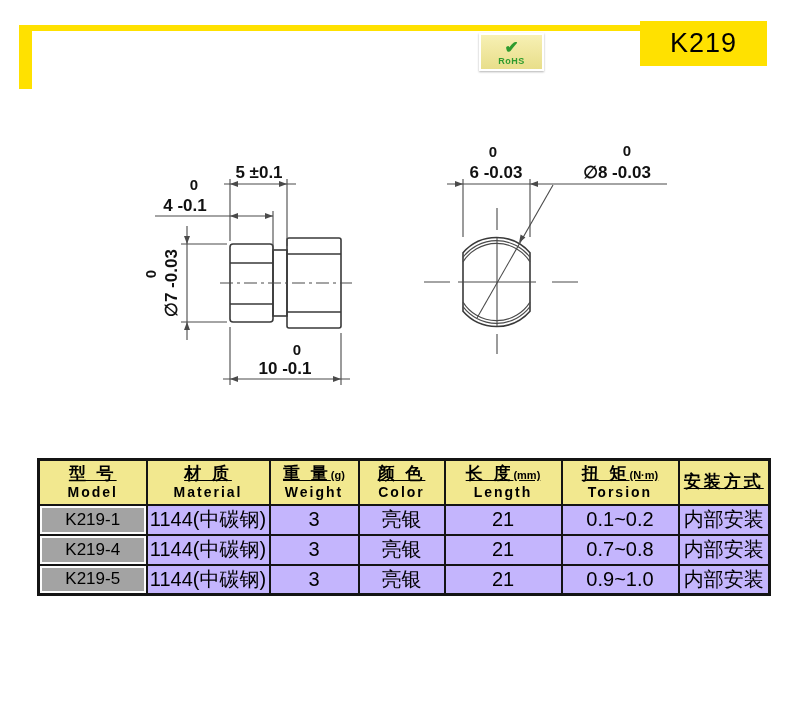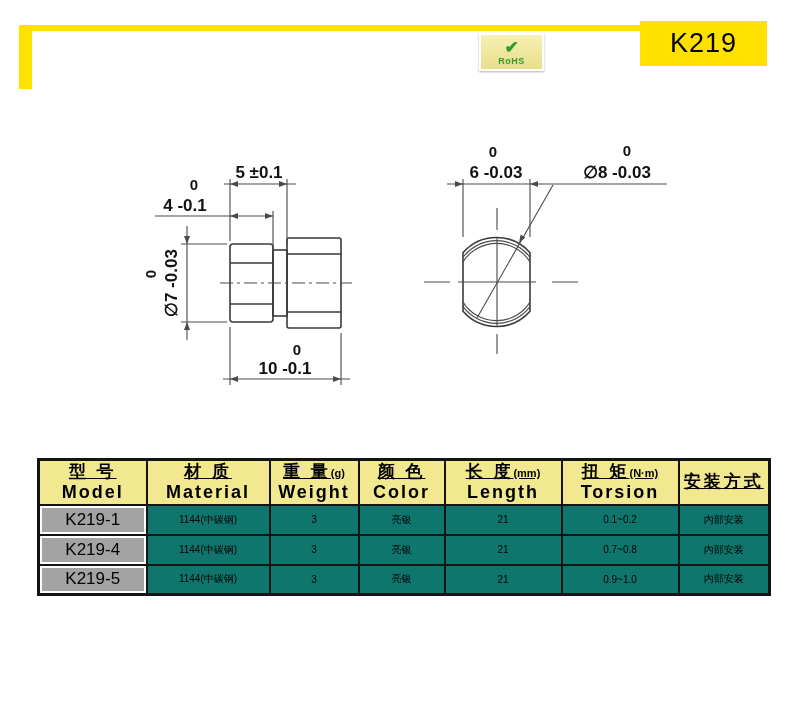--- a/index.html
+++ b/index.html
@@ -64,23 +64,23 @@
     border-collapse:collapse;table-layout:fixed;
     border:3px solid var(--border-dark);
   }
   .spec-table th,.spec-table td{
     border:2px solid var(--border-dark);
     text-align:center;vertical-align:middle;color:#000;padding:0;
   }
   .spec-table thead th{background:var(--pale-header);height:45px;font-weight:bold;}
   .h-zh{font-size:17px;letter-spacing:3px;line-height:1.2;white-space:nowrap;text-decoration:underline;}
   .h-sub{font-size:11px;letter-spacing:0;font-weight:bold;}
-  .h-en{font-size:18px;letter-spacing:2px;font-weight:bold;line-height:1.15;}
+  .h-en{font-size:14px;letter-spacing:2px;font-weight:bold;line-height:1.15;}
   .spec-table tbody tr{height:30px;}
-  .spec-table tbody td{background:#0f766e;font-size:10px;}
+  .spec-table tbody td{background:#c4b5fd;font-size:20px;}
   .spec-table td.model-cell{
     background:#a3a3a3;
     box-shadow:inset 0 0 0 2px #fcfcfc;
     font-size:17px;
   }
   col.c-model{width:108px;} col.c-material{width:123px;} col.c-weight{width:89px;}
   col.c-color{width:86px;} col.c-length{width:117px;} col.c-torsion{width:117px;}
   col.c-install{width:91px;}
 </style>
 </head>

